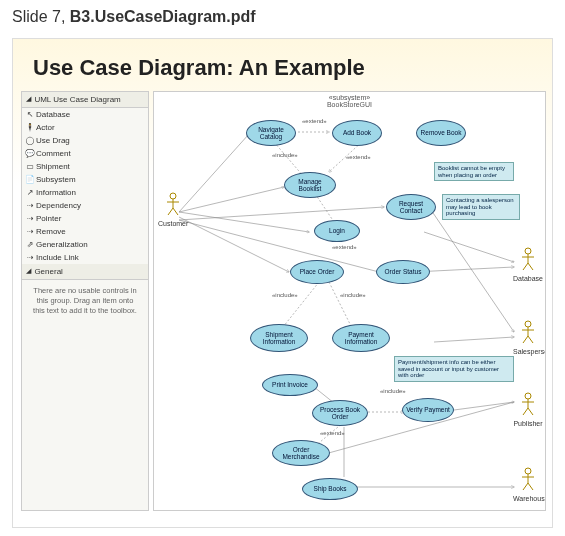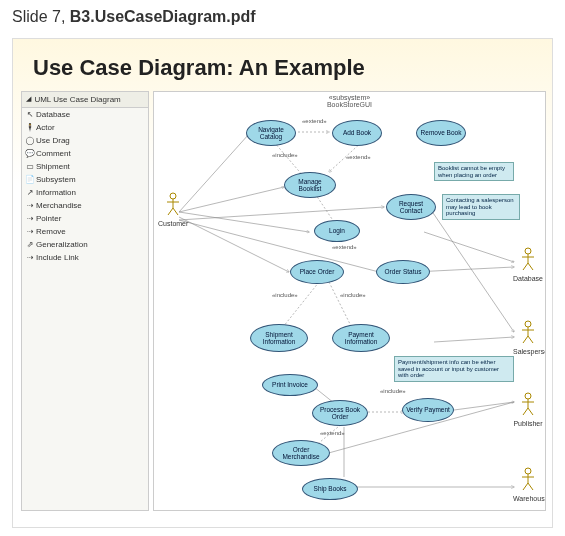--- a/index.html
+++ b/index.html
@@ -66,38 +66,43 @@
       <div class="tool-item">
           <span class="ico">📄</span>
           <span>Subsystem</span>
         </div>
       <div class="tool-item">
           <span class="ico">↗</span>
           <span>Information</span>
         </div>
       <div class="tool-item">
           <span class="ico">⇢</span>
-          <span>Merchandise</span>
+          <span>Dependency</span>
         </div>
       <div class="tool-item">
           <span class="ico">⇢</span>
           <span>Pointer</span>
         </div>
       <div class="tool-item">
           <span class="ico">⇢</span>
           <span>Remove</span>
         </div>
       <div class="tool-item">
           <span class="ico">⇗</span>
           <span>Generalization</span>
         </div>
       <div class="tool-item">
           <span class="ico">⇢</span>
           <span>Include Link</span>
         </div>
+      <div class="toolbox-header">
+        <span class="tri">◢</span>
+        <span>General</span>
+      </div>
+      <div class="toolbox-footer">There are no usable controls in this group. Drag an item onto this text to add it to the toolbox.</div>
     </div>
 
     <div class="diagram">
       <div class="dg-title">
         <div>«subsystem»</div>
         <div>BookStoreGUI</div>
       </div>
 
       <svg class="lines">
         <defs>

